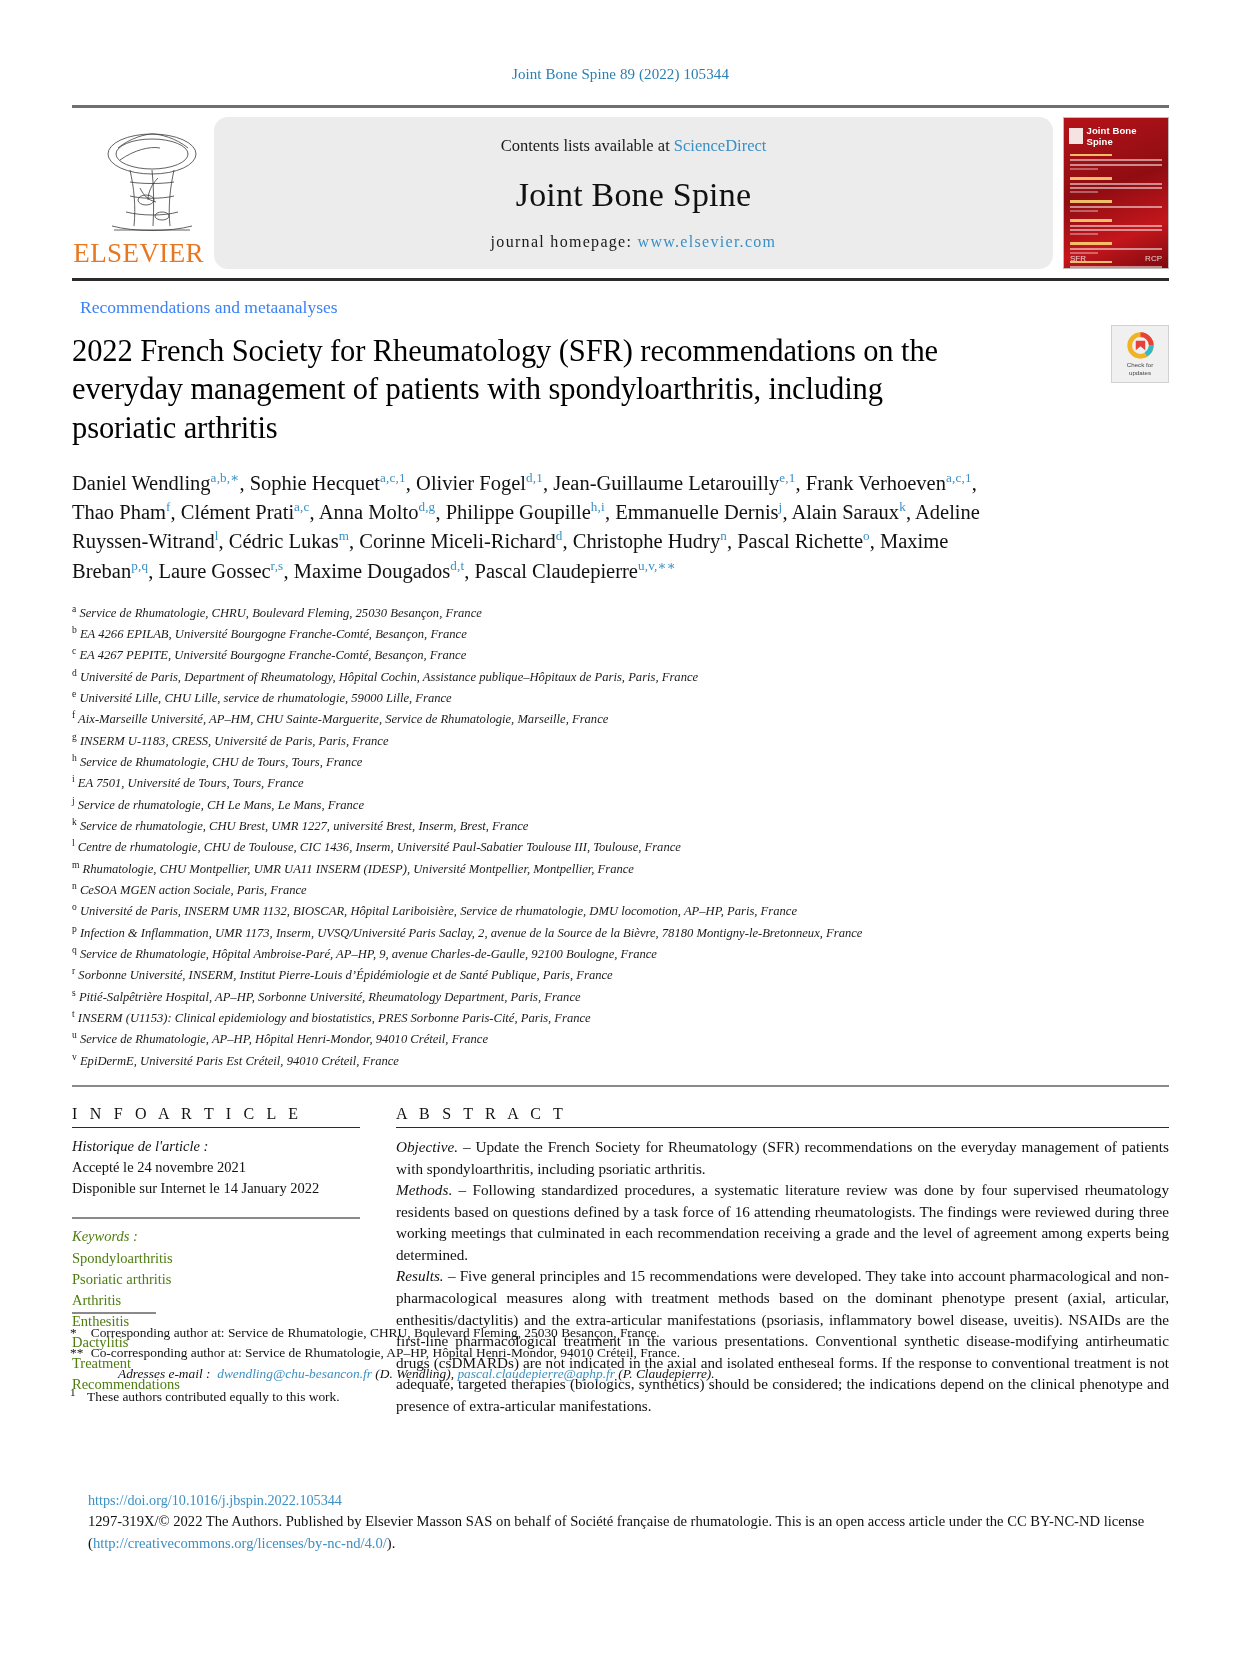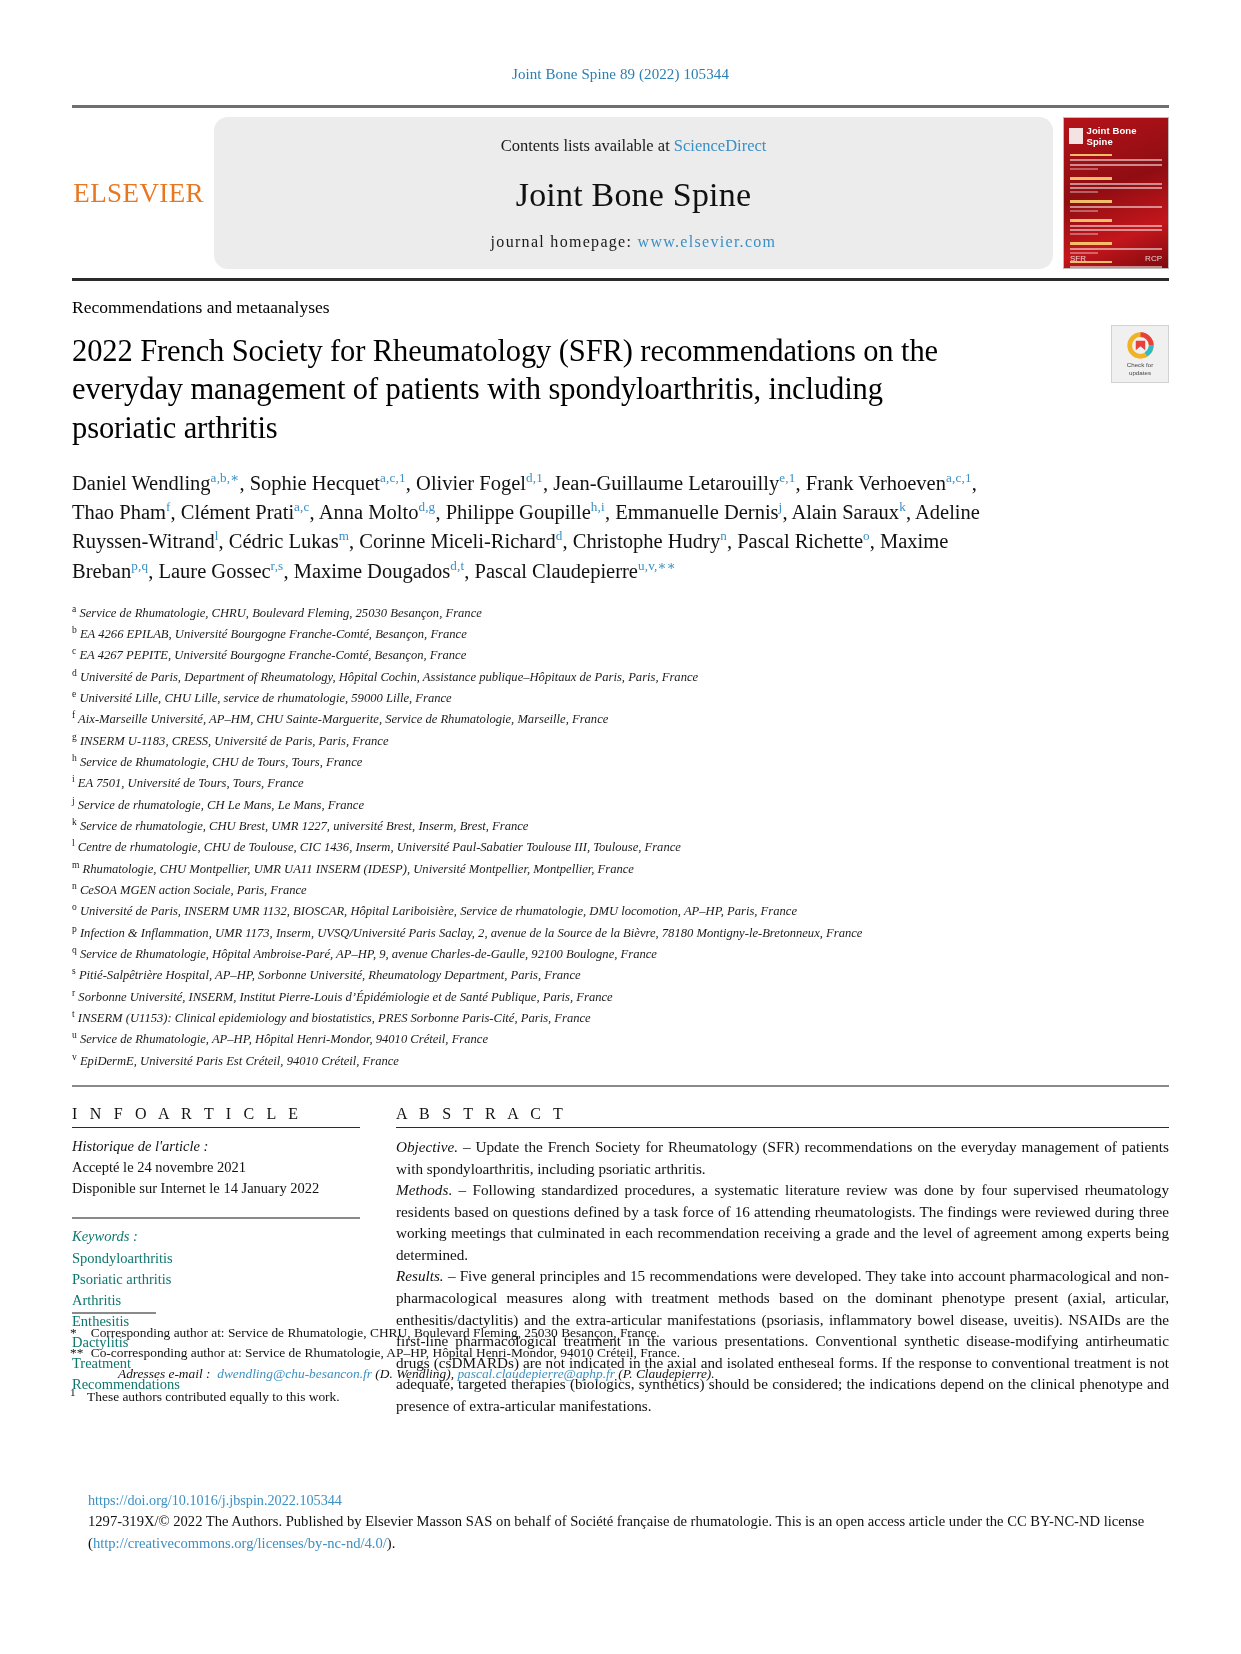--- a/index.html
+++ b/index.html
@@ -34,22 +34,22 @@
   }
   .masthead {
     display: flex;
     align-items: stretch;
     height: 152px;
   }
   .elsevier-logo {
     width: 132px;
     flex: 0 0 132px;
     display: flex;
-    flex-direction: row;
-    align-items: center;
+    flex-direction: column;
+    align-items: flex-end;
     justify-content: flex-end;
     padding-bottom: 2px;
   }
   .elsevier-tree { width: 104px; height: 112px; }
   .elsevier-word {
     font-family: "Liberation Serif", serif;
     font-size: 27px;
     letter-spacing: 0.4px;
     color: #e87722;
     font-weight: 400;
@@ -111,23 +111,24 @@
   .cover-foot span { color: rgba(255,255,255,.8); font-size: 8px; font-family: "Liberation Sans", sans-serif; }
   .masthead-rule-bottom {
     border-bottom: 3px solid #2b2b2b;
     margin: 9px 0 0 0;
   }
 
   
   .content { margin: 0 72px; }
   .section-label {
     font-size: 17.5px;
-    color: #000000;
+    color: #3b82f6;
     margin-top: 16px;
     margin-bottom: 14px;
+    margin-left: 8px;
   }
   .title {
     font-size: 30.5px;
     line-height: 1.26;
     color: #000;
     font-weight: 400;
     margin: 0 0 22px 0;
     max-width: 900px;
     letter-spacing: -0.1px;
   }
@@ -181,21 +182,21 @@
   .caps-head {
     font-size: 16px;
     letter-spacing: 4.2px;
     color: #111;
     margin-bottom: 4px;
   }
   .hr-thin { border-top: 1.4px solid #2b2b2b; margin: 0 0 8px 0; }
   .hr-grey { border-top: 2px solid #8a8a8a; margin: 18px 0 7px 0; }
   .meta-line { font-size: 14.5px; line-height: 1.46; color: #111; }
   .meta-line.it { font-style: italic; }
-  .kw { font-size: 14.5px; line-height: 1.46; color: #0f766e; }
+  .kw { font-size: 14.5px; line-height: 1.46; color: #4d7c0f; }
   .kw.it { font-style: italic; }
 
   .abs-p {
     font-size: 15.2px;
     line-height: 1.42;
     text-align: justify;
     color: #111;
     margin: 0;
   }
   .abs-p i { font-style: italic; }
@@ -339,22 +340,22 @@
         <div class="aff"><sup>h</sup> Service de Rhumatologie, CHU de Tours, Tours, France</div>
         <div class="aff"><sup>i</sup> EA 7501, Université de Tours, Tours, France</div>
         <div class="aff"><sup>j</sup> Service de rhumatologie, CH Le Mans, Le Mans, France</div>
         <div class="aff"><sup>k</sup> Service de rhumatologie, CHU Brest, UMR 1227, université Brest, Inserm, Brest, France</div>
         <div class="aff"><sup>l</sup> Centre de rhumatologie, CHU de Toulouse, CIC 1436, Inserm, Université Paul-Sabatier Toulouse III, Toulouse, France</div>
         <div class="aff"><sup>m</sup> Rhumatologie, CHU Montpellier, UMR UA11 INSERM (IDESP), Université Montpellier, Montpellier, France</div>
         <div class="aff"><sup>n</sup> CeSOA MGEN action Sociale, Paris, France</div>
         <div class="aff"><sup>o</sup> Université de Paris, INSERM UMR 1132, BIOSCAR, Hôpital Lariboisière, Service de rhumatologie, DMU locomotion, AP–HP, Paris, France</div>
         <div class="aff"><sup>p</sup> Infection &amp; Inflammation, UMR 1173, Inserm, UVSQ/Université Paris Saclay, 2, avenue de la Source de la Bièvre, 78180 Montigny-le-Bretonneux, France</div>
         <div class="aff"><sup>q</sup> Service de Rhumatologie, Hôpital Ambroise-Paré, AP–HP, 9, avenue Charles-de-Gaulle, 92100 Boulogne, France</div>
+        <div class="aff"><sup>r</sup> Sorbonne Université, INSERM, Institut Pierre-Louis d’Épidémiologie et de Santé Publique, Paris, France</div>
         <div class="aff"><sup>s</sup> Pitié-Salpêtrière Hospital, AP–HP, Sorbonne Université, Rheumatology Department, Paris, France</div>
-        <div class="aff"><sup>r</sup> Sorbonne Université, INSERM, Institut Pierre-Louis d’Épidémiologie et de Santé Publique, Paris, France</div>
         <div class="aff"><sup>t</sup> INSERM (U1153): Clinical epidemiology and biostatistics, PRES Sorbonne Paris-Cité, Paris, France</div>
         <div class="aff"><sup>u</sup> Service de Rhumatologie, AP–HP, Hôpital Henri-Mondor, 94010 Créteil, France</div>
         <div class="aff"><sup>v</sup> EpiDermE, Université Paris Est Créteil, 94010 Créteil, France</div>
       </div>
 
     <div class="infobox">
 
       <div class="col-info">
         <div class="caps-head">I N F O   A R T I C L E</div>
         <div class="hr-thin"></div>

